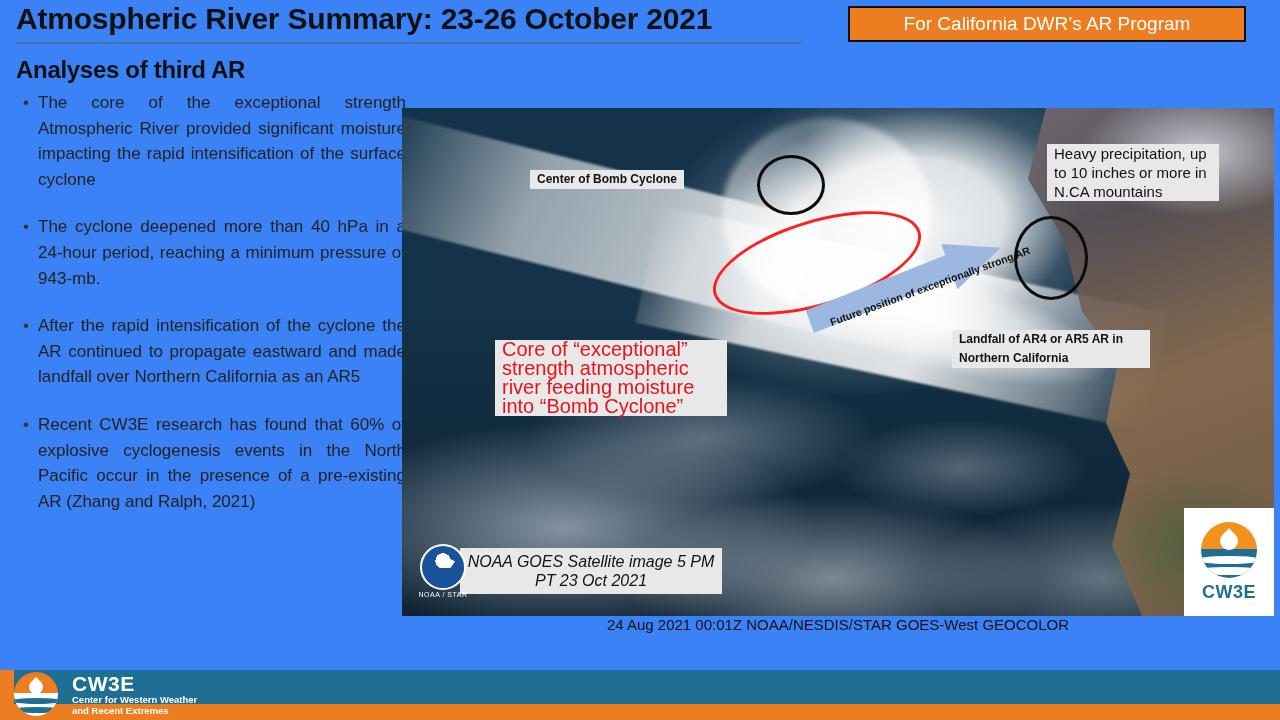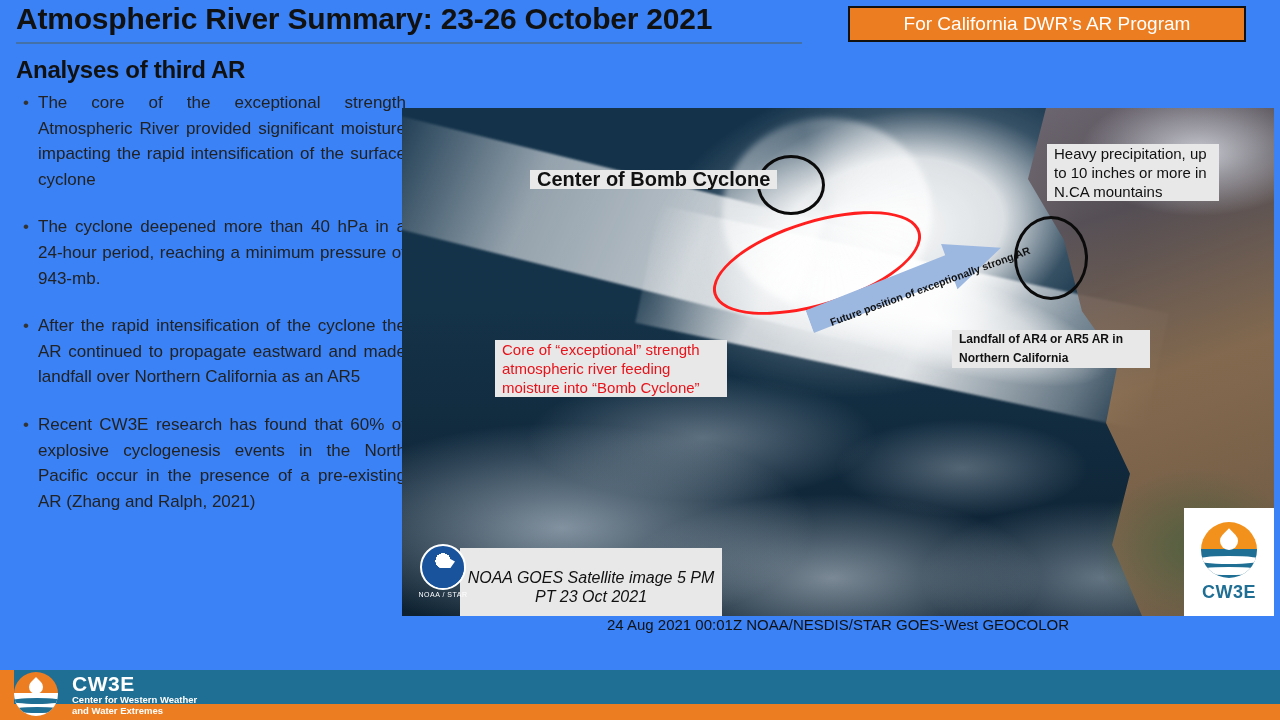--- a/index.html
+++ b/index.html
@@ -130,34 +130,34 @@
   
   .lbl {
     position: absolute;
     background: #e8e8e8;
     color: #111;
     font-size: 15px; line-height: 19px;
     padding: 0 7px;
   }
   .lbl-bomb {
     left: 128px; top: 62px; font-weight: bold; background: #e9e9e9;
-    font-size: 20px; white-space: nowrap;
+    font-size: 12px; white-space: nowrap;
   }
   .lbl-heavy {
     left: 645px; top: 36px; width: 172px; font-size: 15px;
   }
   .lbl-core {
-    left: 93px; top: 232px; width: 232px; color: #e8131a; font-size: 15px;
+    left: 93px; top: 232px; width: 232px; color: #e8131a; font-size: 20px;
   }
   .lbl-landfall {
     left: 550px; top: 222px; width: 198px; font-weight: bold; font-size: 12px;
   }
   .lbl-noaa {
     left: 58px; top: 440px; width: 262px; font-style: italic; font-size: 16px;
-    text-align: center; padding: 20px 6px;
+    text-align: center; padding: 4px 6px;
   }
 
   .circle {
     position: absolute; border: 3px solid #0b0b0b; border-radius: 50%;
   }
   .circle-bomb { left: 355px; top: 47px; width: 68px; height: 60px; }
   .circle-land { left: 612px; top: 108px; width: 74px; height: 84px; }
 
   .red-ellipse {
     position: absolute; left: 307px; top: 112px; width: 216px; height: 86px;
@@ -361,16 +361,16 @@
   <div class="footer-logo">
     <div class="mark">
         <span class="drop"></span>
         <span class="w1"></span>
         <span class="w2"></span>
       </div>
   </div>
   <div class="footer-title">CW3E</div>
   <div class="footer-sub">
     <div>Center for Western Weather</div>
-    <div>and Water Extremes</div>
+    <div>and Recent Extremes</div>
   </div>
 
 </div>
 
 </body></html>

